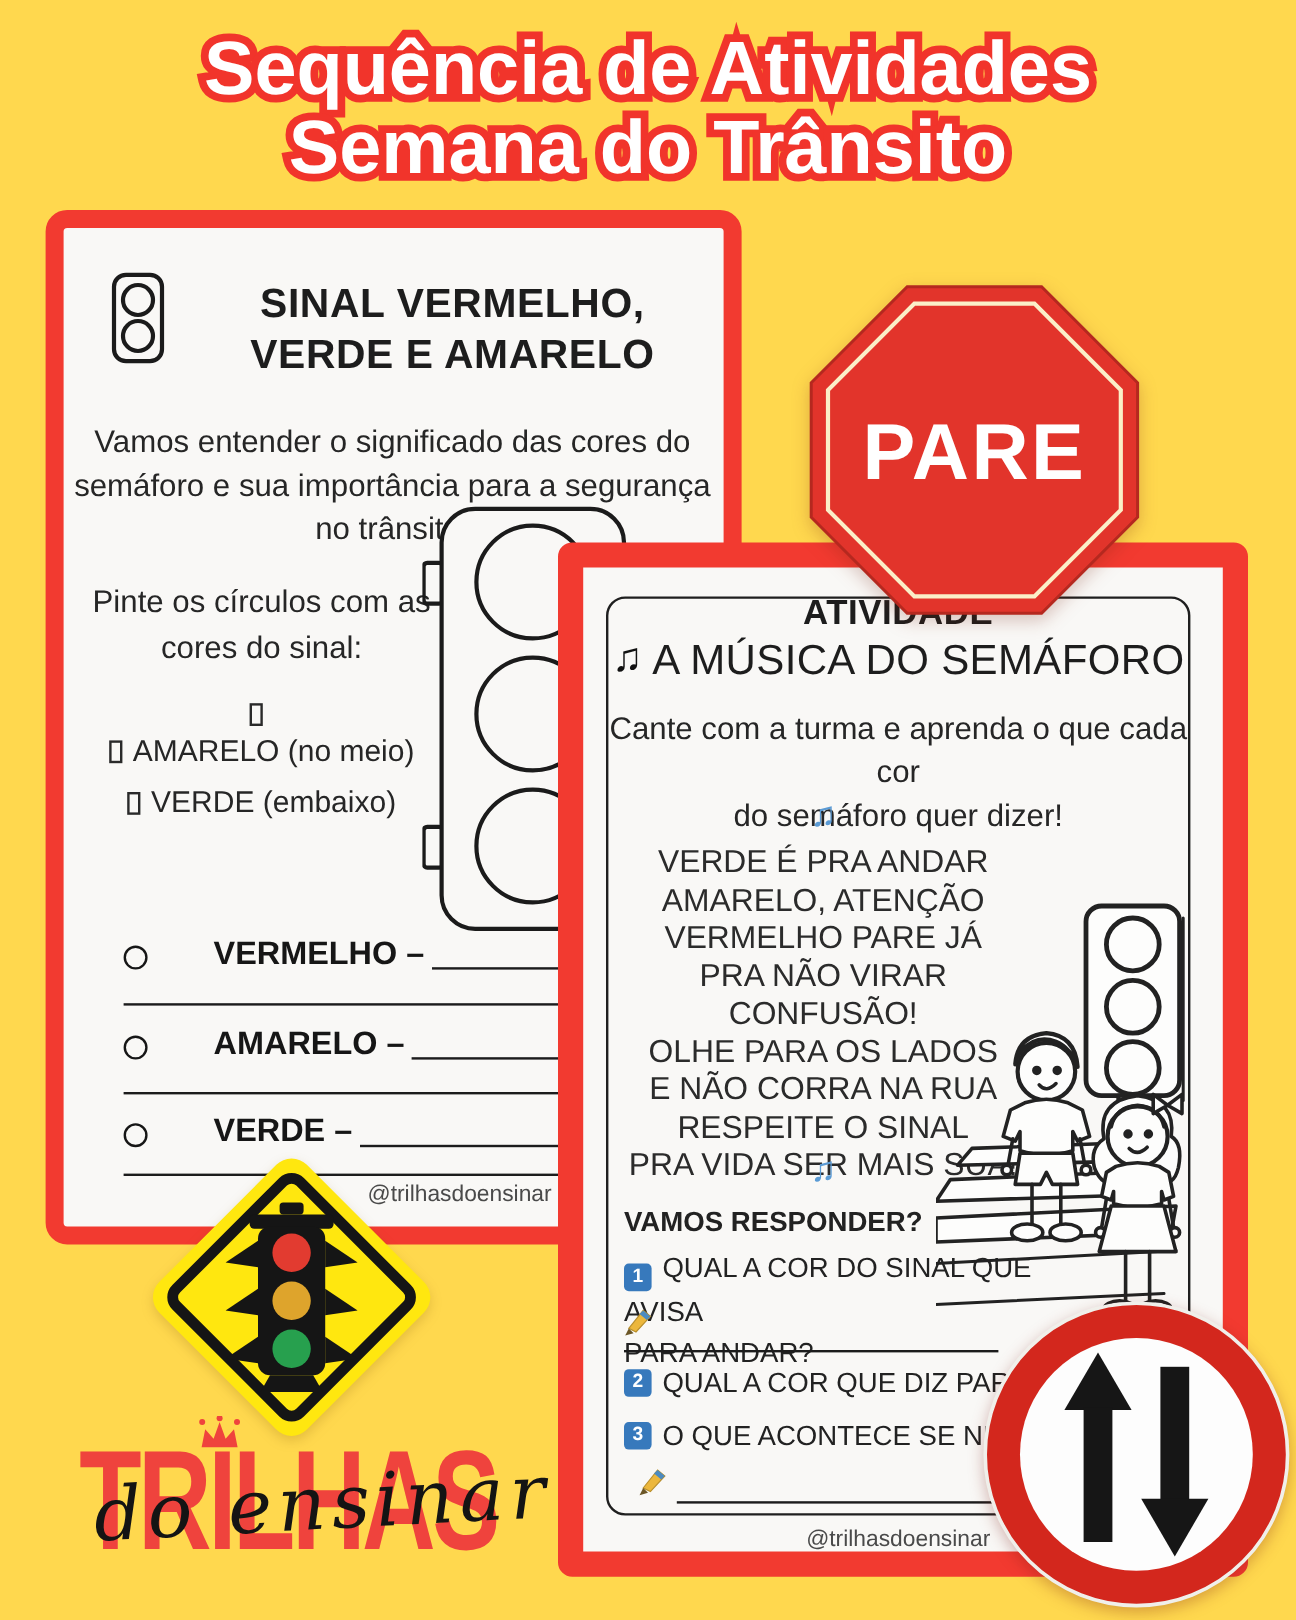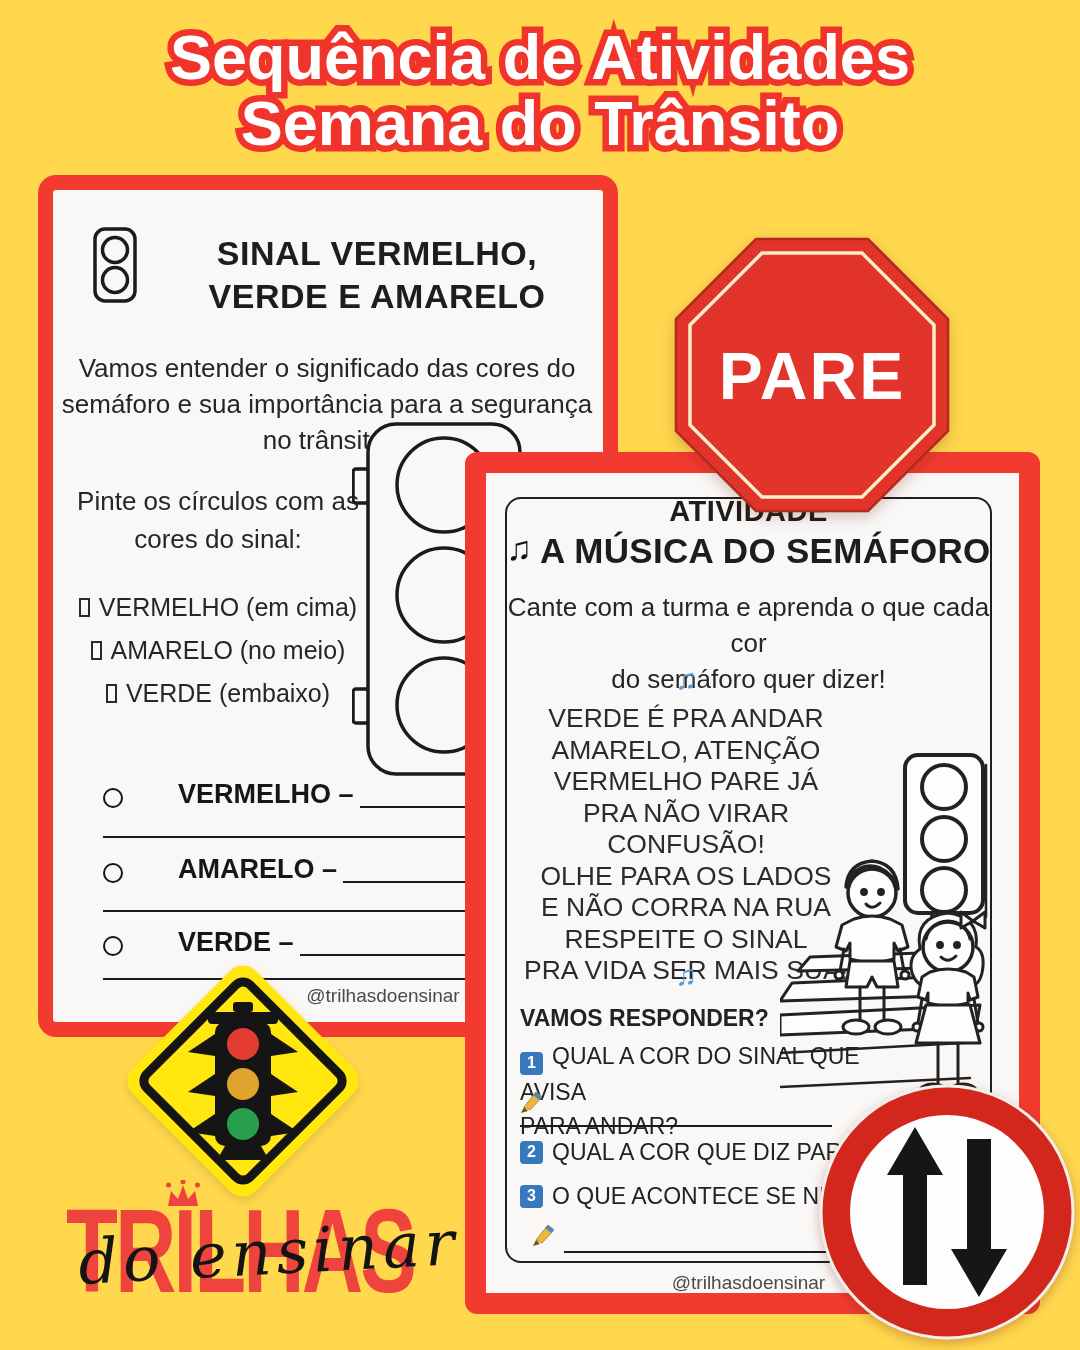--- a/index.html
+++ b/index.html
@@ -32,21 +32,21 @@
   .grow{flex:1;height:6px;margin-left:6px;}
   .full-rule{position:absolute;left:50px;right:22px;height:0;}
   .watermark{color:#4a4a4a;font-size:19px;text-align:center;}
   .w1-mark{position:absolute;left:180px;top:795px;width:300px;}
 
   
   .inner-frame{position:absolute;left:19px;top:24px;width:487px;height:766px;border:2.5px solid #1f1f1f;border-radius:16px;}
   .w2-kicker{position:absolute;left:19px;top:22px;width:487px;text-align:center;font-weight:800;font-size:29px;color:#1d1d1d;letter-spacing:.5px;}
   .w2-headrow{position:absolute;left:19px;top:58px;width:487px;display:flex;justify-content:center;align-items:center;gap:8px;}
   .w2-note-black{font-size:34px;color:#111;transform:translateY(-3px);}
-  .w2-heading{font-weight:700;font-size:35px;color:#1d1d1d;letter-spacing:.3px;white-space:nowrap;}
+  .w2-heading{font-weight:400;font-size:35px;color:#1d1d1d;letter-spacing:.3px;white-space:nowrap;}
   .w2-sub{position:absolute;left:19px;top:116px;width:487px;text-align:center;font-size:26px;line-height:36px;color:#262626;}
   .note-blue{color:#5B9BD5;font-size:29px;}
   .nb-top{position:absolute;left:19px;top:190px;width:362px;text-align:center;}
   .nb-bot{position:absolute;left:19px;top:486px;width:362px;text-align:center;}
   .lyrics{position:absolute;left:19px;top:230px;width:362px;text-align:center;font-size:26.5px;line-height:31.5px;color:#2b2b2b;}
   .w2-qhead{position:absolute;left:34px;top:532px;font-size:23px;font-weight:600;color:#222;}
   .q1{position:absolute;left:34px;top:566px;width:410px;font-size:23px;line-height:34px;color:#222;}
   .qnum{display:inline-flex;width:23px;height:23px;background:#3779BC;border-radius:4px;color:#fff;font-size:16px;font-weight:700;align-items:center;justify-content:center;margin-right:9px;flex:none;vertical-align:-4px;}
   .pen{width:26px;height:26px;}
   .pen-q1{position:absolute;left:34px;top:615px;}
@@ -97,21 +97,20 @@
       <span>VERDE E AMARELO</span>
     </h2>
     <p class="w1-intro" style="margin:0;">Vamos entender o significado das cores do semáforo e sua importância para a segurança no trânsito.</p>
     <div class="w1-paint">
       <span>Pinte os círculos com as</span><br>
       <span>cores do sinal:</span>
     </div>
     <div class="w1-list">
       <div class="li">
           <span class="tofu"></span>
-          <span>VERMELHO (em cima)</span>
         </div>
       <div class="li">
           <span class="tofu"></span>
           <span>AMARELO (no meio)</span>
         </div>
       <div class="li">
           <span class="tofu"></span>
           <span>VERDE (embaixo)</span>
         </div>
     </div>

